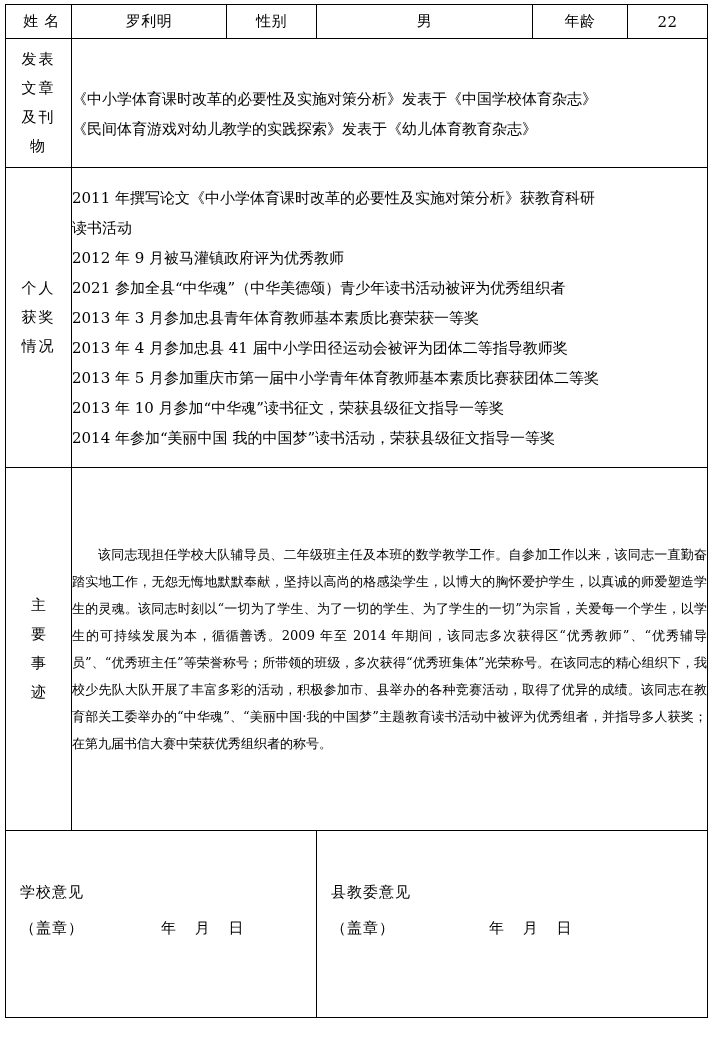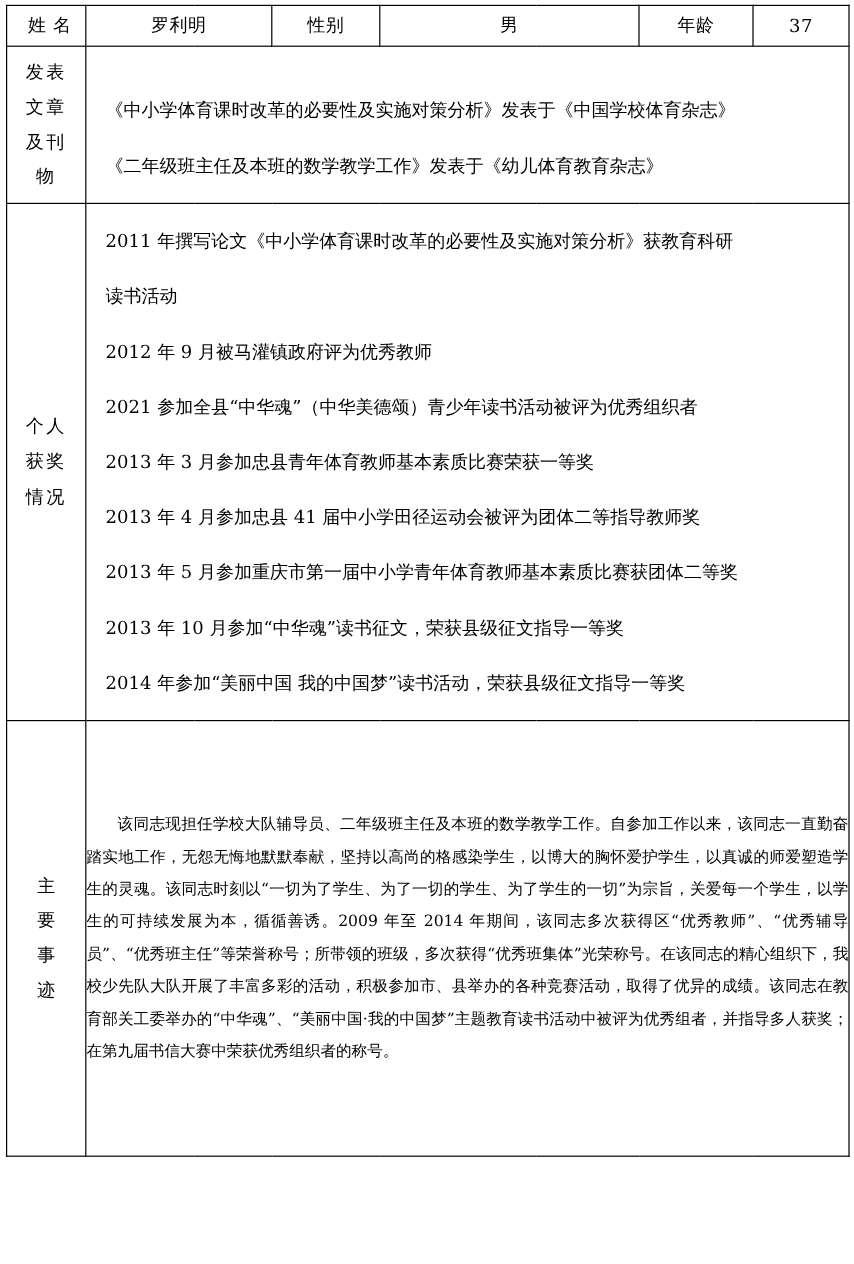--- a/index.html
+++ b/index.html
@@ -61,21 +61,21 @@
 
   
   .content {
     padding: 4px 8px 4px 10px;
     font-size: 15px;
     line-height: 2.0;
     text-align: justify;
     text-justify: inter-ideograph;
   }
   .content p {
-    margin: 16px;
+    margin: 0;
     white-space: nowrap;
   }
 
   .pub-cell p { white-space: nowrap; }
 
   .awards-cell p,
   .pub-cell p {
     overflow: hidden;
   }
 
@@ -146,35 +146,35 @@
       <col style="width:80px">
     </colgroup>
 
     <tbody>
         <tr class="hdr-row">
       <td class="lbl-spaced">姓 名</td>
       <td colspan="2">罗利明</td>
       <td>性别</td>
       <td colspan="2">男</td>
       <td>年龄</td>
-      <td>37</td>
+      <td>22</td>
     </tr>
 
 
     <tr>
       <td class="vlabel vlabel-wide" style="height:128px">
         <span>发表</span>
         <span>文章</span>
         <span>及刊</span>
         <span>物</span>
       </td>
       <td colspan="7" class="content pub-cell">
         <div style="padding-top:22px">
           <p>《中小学体育课时改革的必要性及实施对策分析》发表于《中国学校体育杂志》</p>
-          <p>《二年级班主任及本班的数学教学工作》发表于《幼儿体育教育杂志》</p>
+          <p>《民间体育游戏对幼儿教学的实践探索》发表于《幼儿体育教育杂志》</p>
         </div>
       </td>
     </tr>
 
     <tr>
       <td class="vlabel vlabel-wide" style="height:299px">
         <span>个人</span>
         <span>获奖</span>
         <span>情况</span>
       </td>
@@ -196,15 +196,31 @@
         <span>主</span>
         <span>要</span>
         <span>事</span>
         <span>迹</span>
       </td>
       <td colspan="7" class="deeds-cell">
         <p>该同志现担任学校大队辅导员、二年级班主任及本班的数学教学工作。自参加工作以来，该同志一直勤奋踏实地工作，无怨无悔地默默奉献，坚持以高尚的格感染学生，以博大的胸怀爱护学生，以真诚的师爱塑造学生的灵魂。该同志时刻以“一切为了学生、为了一切的学生、为了学生的一切”为宗旨，关爱每一个学生，以学生的可持续发展为本，循循善诱。2009 年至 2014 年期间，该同志多次获得区“优秀教师”、“优秀辅导员”、“优秀班主任”等荣誉称号；所带领的班级，多次获得“优秀班集体”光荣称号。在该同志的精心组织下，我校少先队大队开展了丰富多彩的活动，积极参加市、县举办的各种竞赛活动，取得了优异的成绩。该同志在教育部关工委举办的“中华魂”、“美丽中国·我的中国梦”主题教育读书活动中被评为优秀组者，并指导多人获奖；在第九届书信大赛中荣获优秀组织者的称号。</p>
       </td>
     </tr>
 
+    <tr>
+      <td colspan="4" class="opinion">
+        <div class="opinion-inner">
+          <div class="opinion-title">学校意见</div>
+          <div class="opinion-seal">（盖章）</div>
+          <div class="opinion-date">年 月 日</div>
+        </div>
+      </td>
+      <td colspan="4" class="opinion">
+        <div class="opinion-inner">
+          <div class="opinion-title">县教委意见</div>
+          <div class="opinion-seal">（盖章）</div>
+          <div class="opinion-date right">年 月 日</div>
+        </div>
+      </td>
+    </tr>
   </tbody>
     </table>
 </div>
 
 </body></html>

